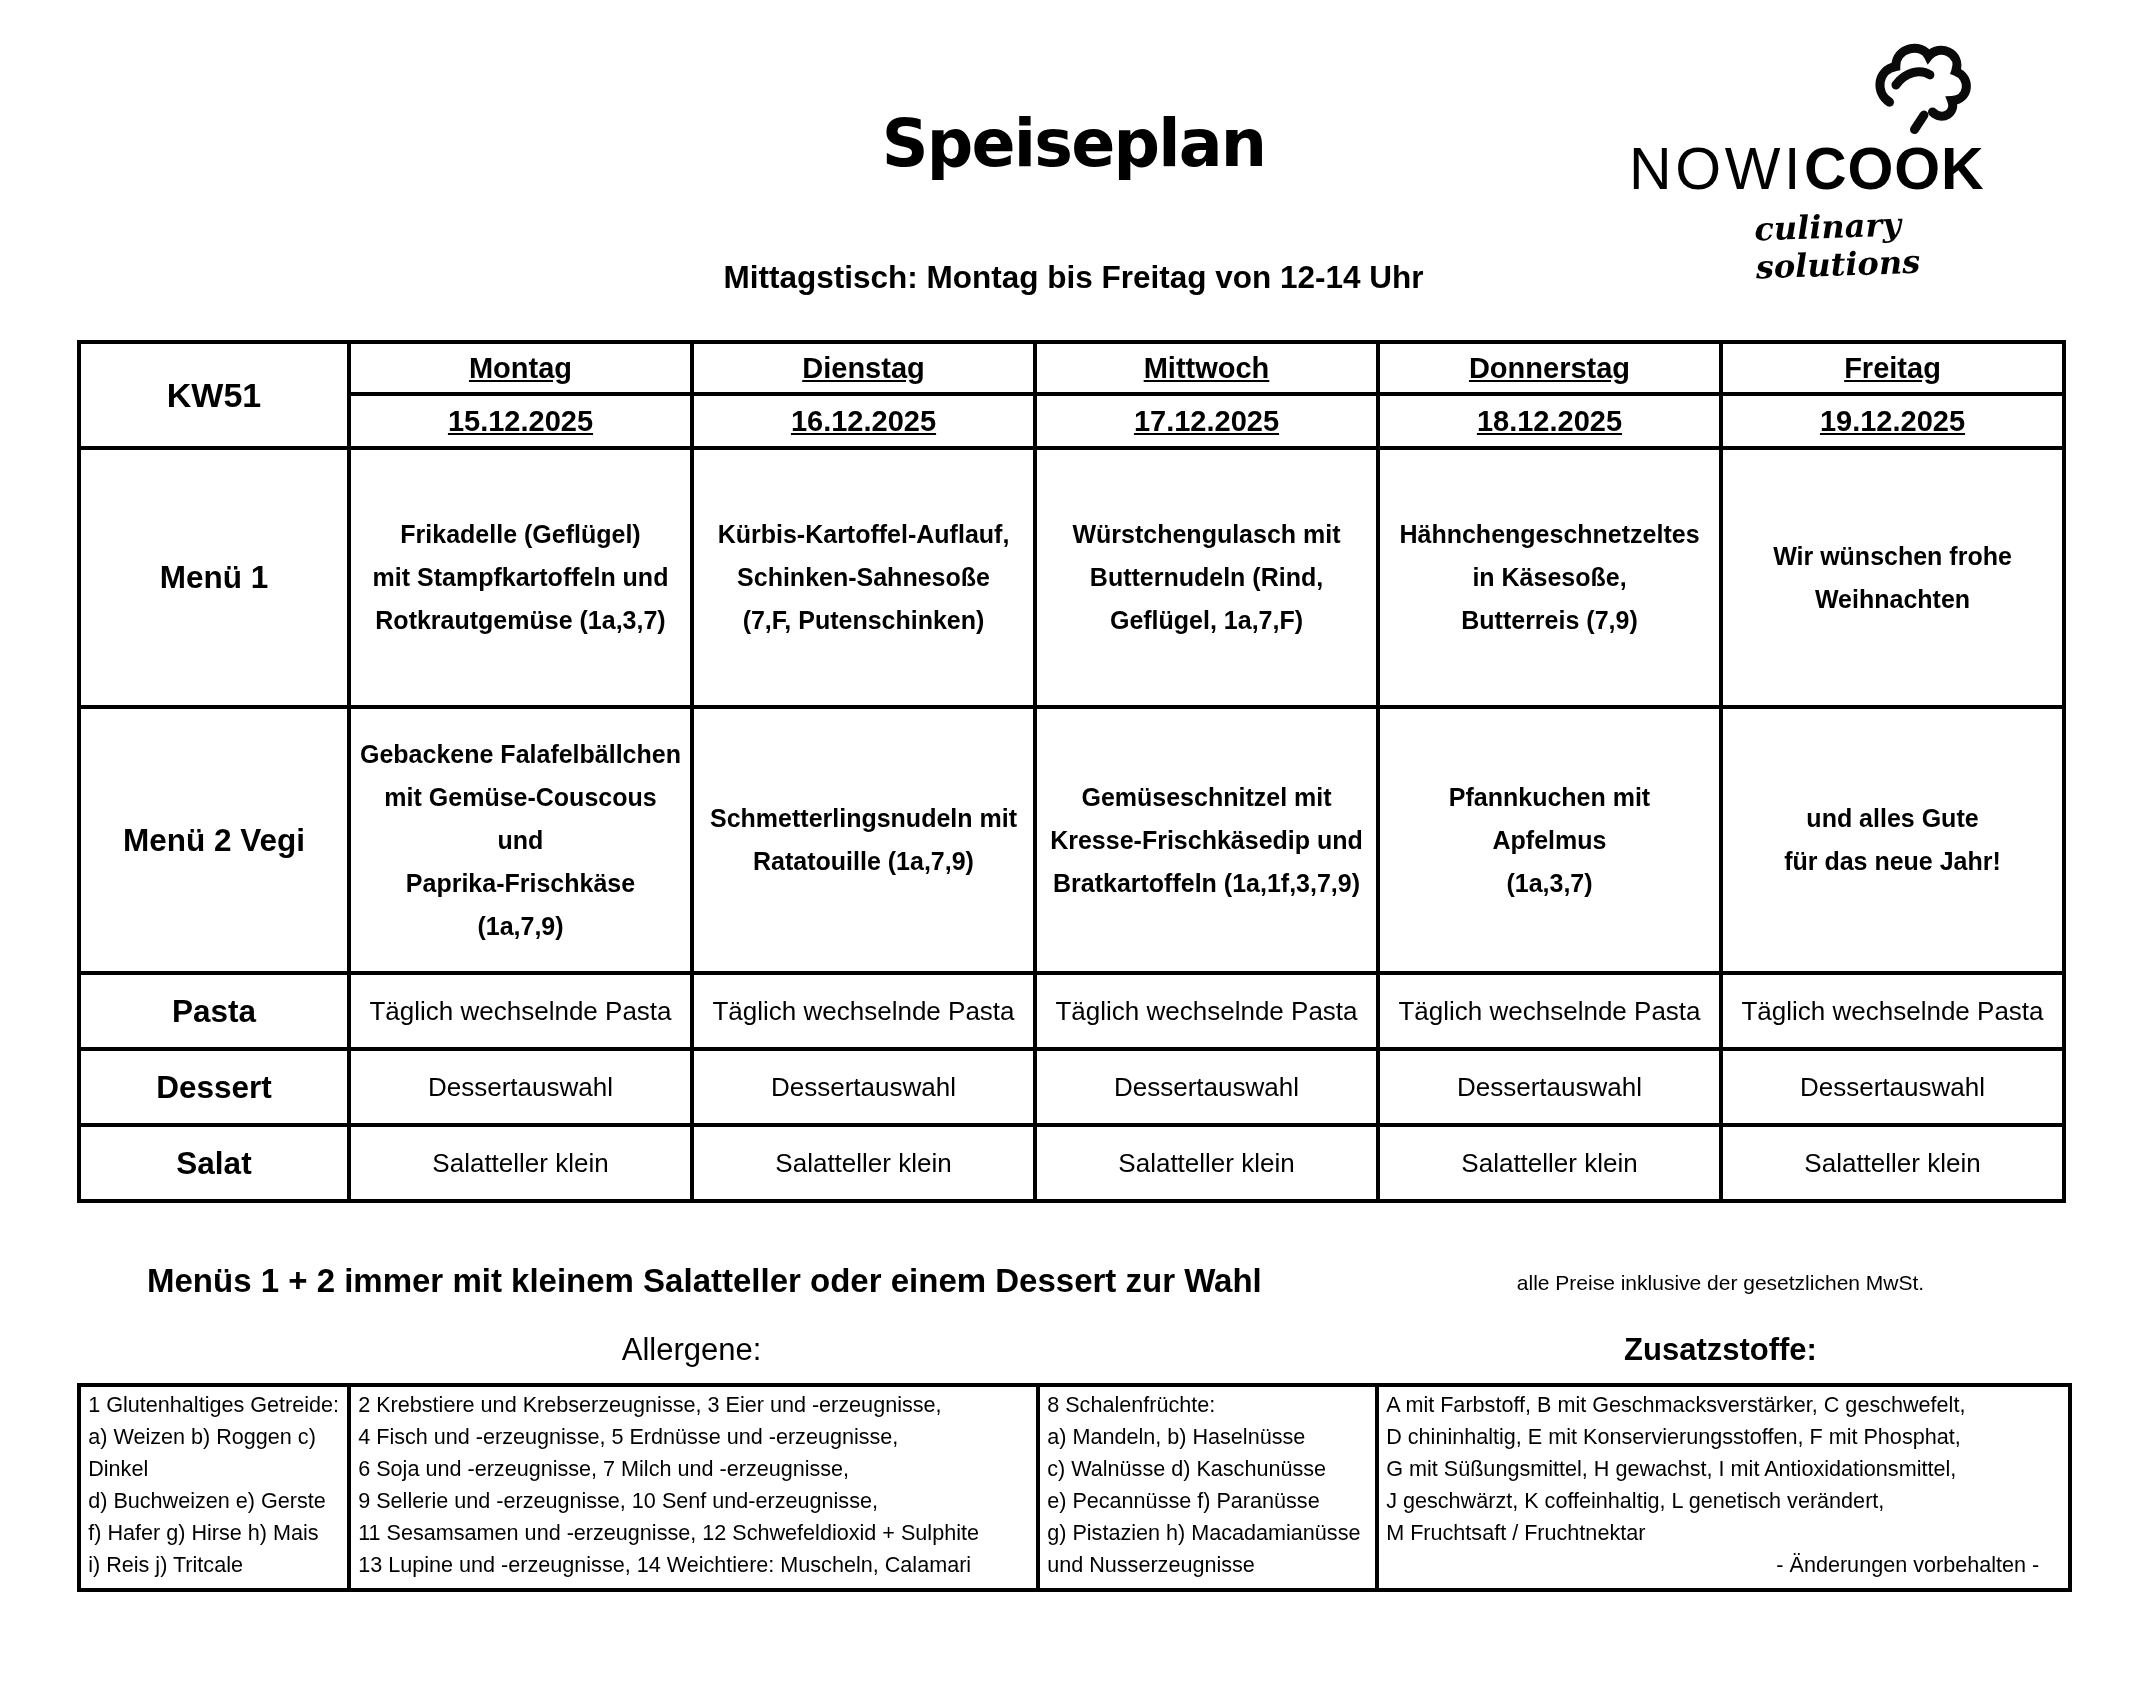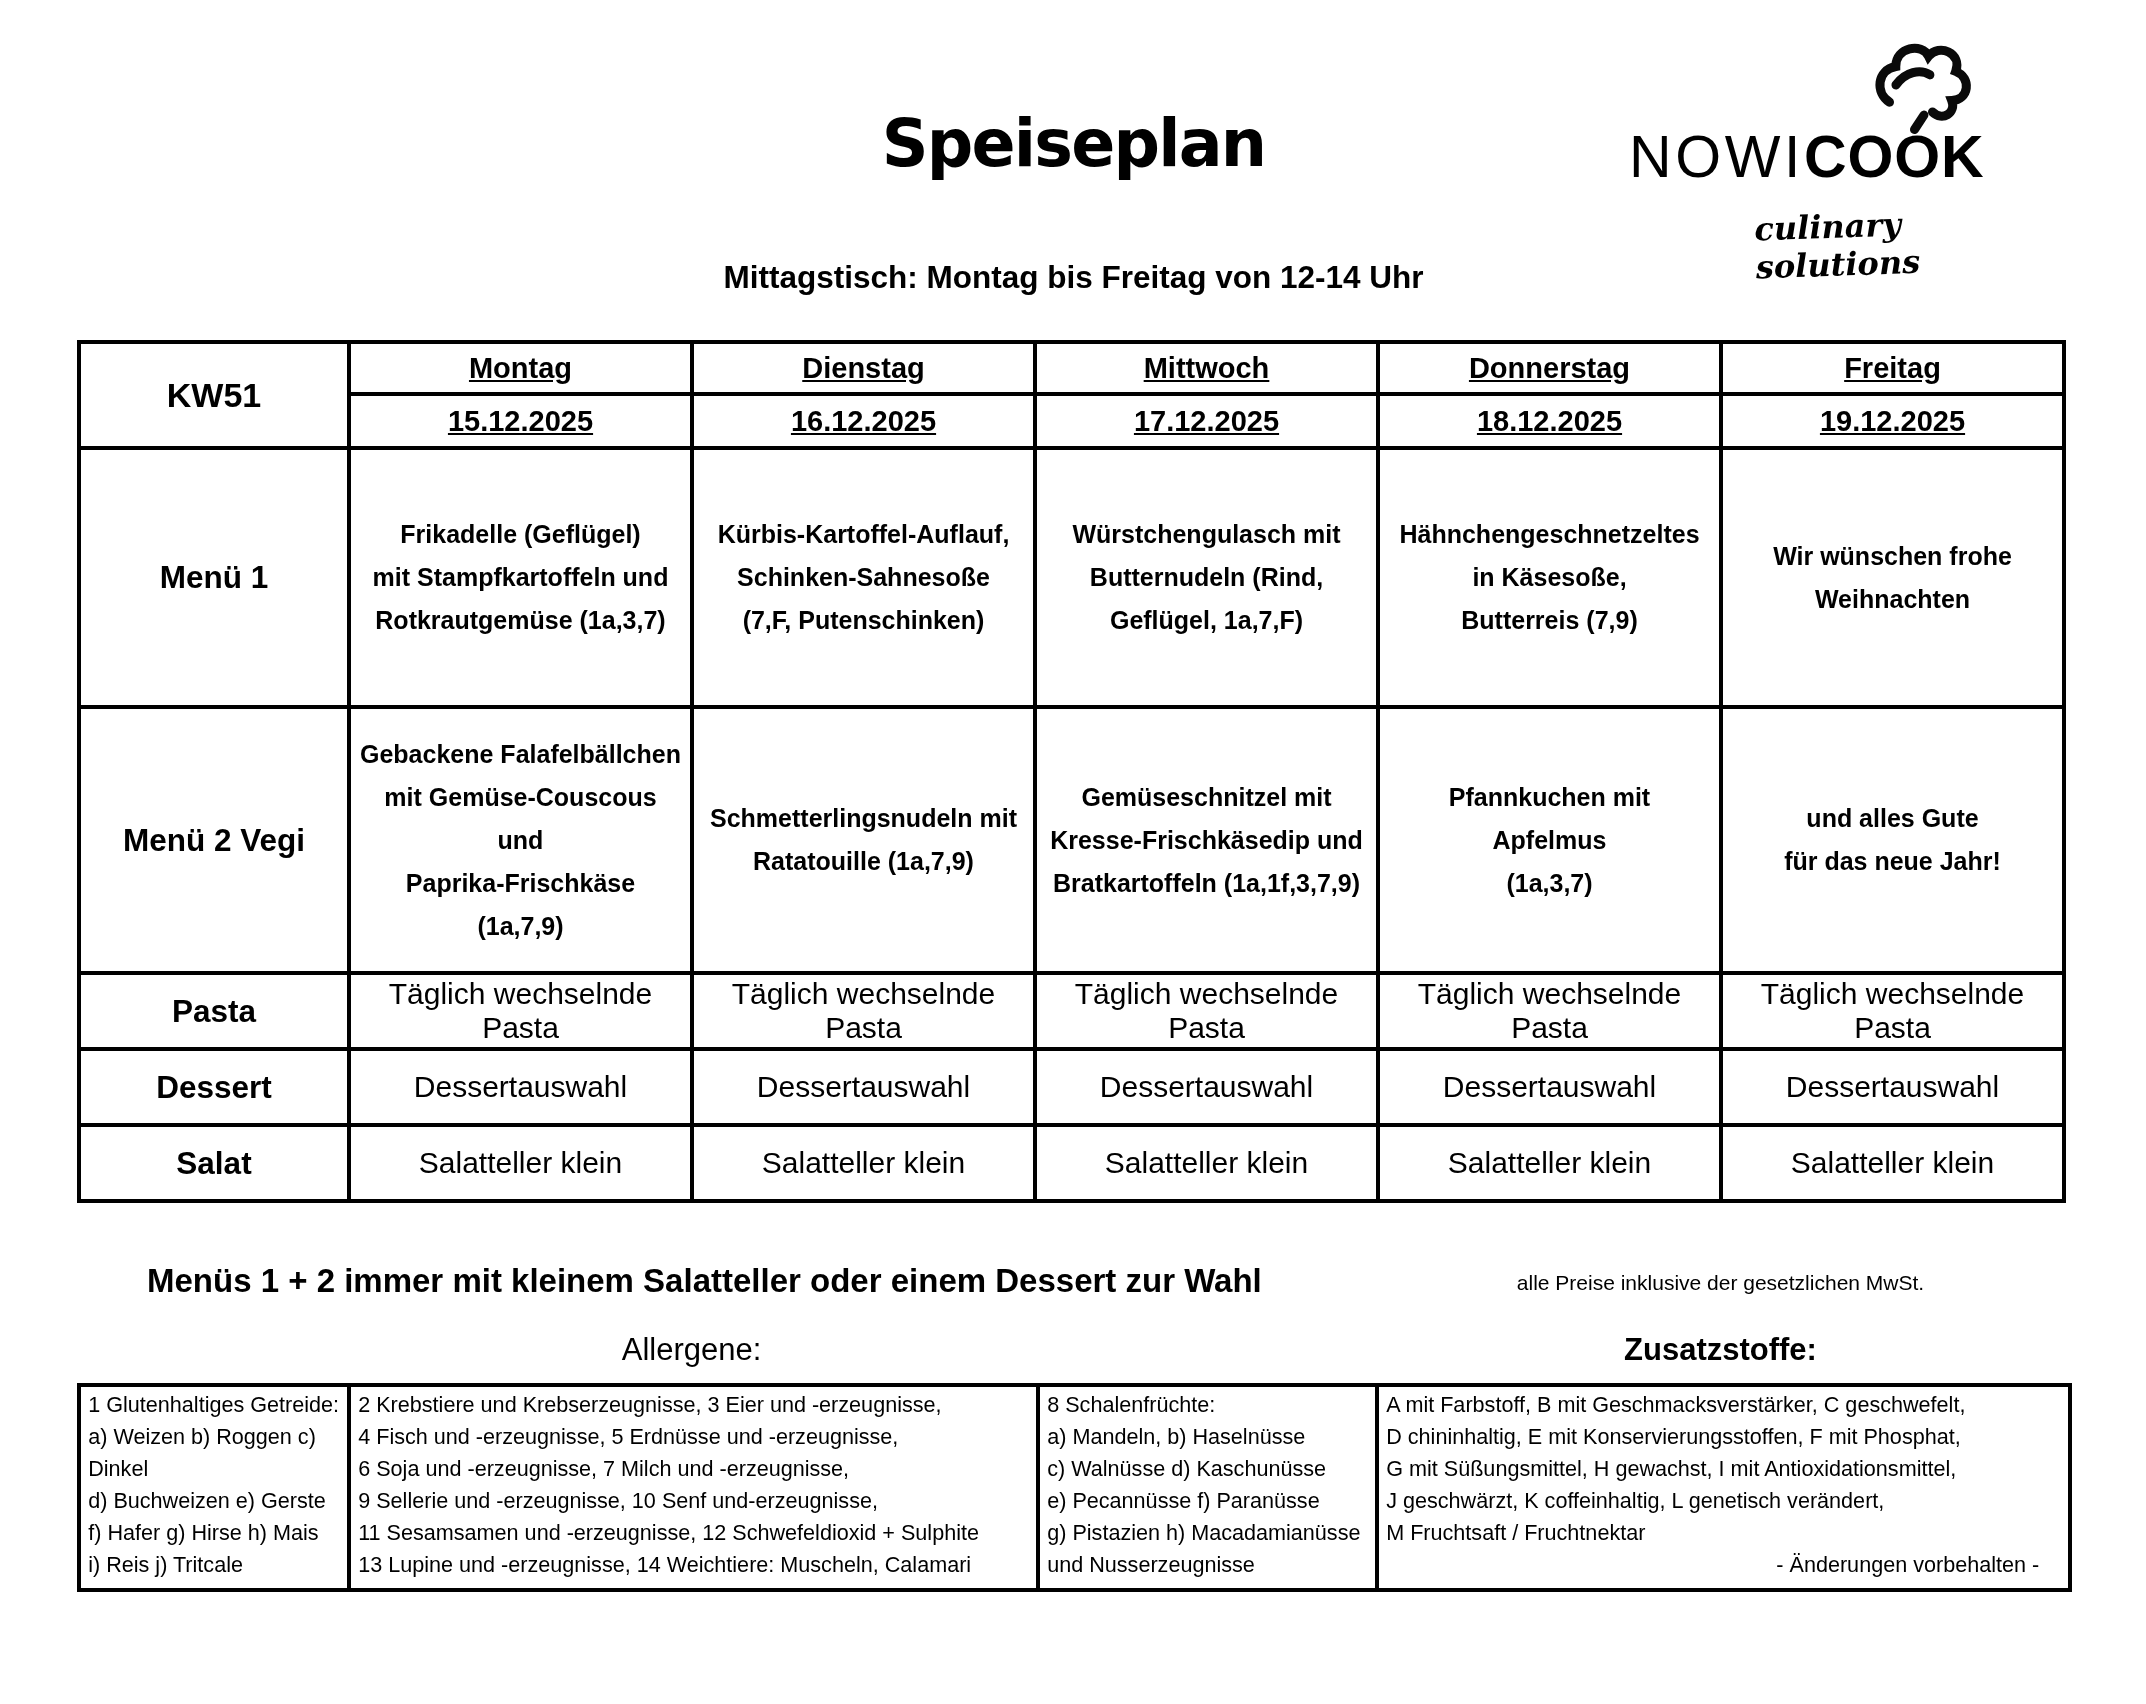--- a/index.html
+++ b/index.html
@@ -11,21 +11,21 @@
   .title{
     position:absolute;top:106px;left:0;width:100%;text-align:center;
     font-family:"DejaVu Sans",sans-serif;font-weight:bold;font-size:65px;
     letter-spacing:-1.8px;
   }
   .subtitle{
     position:absolute;top:259px;left:0;width:100%;text-align:center;
     font-weight:bold;font-size:31.5px;
   }
   .logo{position:absolute;top:50px;left:1620px;width:450px;height:207px;}
-  .logo-text{position:absolute;left:9px;top:78px;white-space:nowrap;font-size:59px;line-height:59px;}
+  .logo-text{position:absolute;left:9px;top:90px;white-space:nowrap;font-size:59px;line-height:59px;}
   .logo-thin{font-weight:400;letter-spacing:3.6px;}
   .logo-bold{font-weight:900;letter-spacing:0.9px;}
   .logo-tagline{
     position:absolute;left:135px;top:155px;font-family:"DejaVu Serif",serif;
     font-style:italic;font-weight:bold;font-size:32px;transform:rotate(-2deg);
   }
   .chef-hat{position:absolute;left:236px;top:-16px;width:117px;height:113px;transform:rotate(10deg);}
   
   table{border-collapse:collapse;table-layout:fixed;}
   .menu-table{position:absolute;left:77px;top:340px;width:1985px;}
@@ -34,21 +34,21 @@
   }
   .menu-table .r-days{height:52px;}
   .menu-table .r-dates{height:54px;}
   .menu-table .r-menu1{height:259px;}
   .menu-table .r-menu2{height:266px;}
   .menu-table .r-simple{height:76px;}
   .week-cell{font-size:34px;font-weight:bold;}
   .day-cell,.date-cell{font-size:29px;font-weight:bold;text-decoration:underline;}
   .rowlabel-cell{font-size:31.5px;font-weight:bold;}
   .menu-cell{font-size:25px;font-weight:bold;line-height:1.72;white-space:pre-line;}
-  .simple-cell{font-size:30px;font-weight:normal;}
+  .simple-cell{font-size:26px;font-weight:normal;}
   
   .menu-note{position:absolute;left:147px;top:1262px;font-size:33px;font-weight:bold;}
   .vat-note{position:absolute;left:1374px;top:1271px;width:693px;text-align:center;font-size:21px;}
   
   .allergene-heading{position:absolute;left:347px;top:1332px;width:689px;text-align:center;font-size:31px;font-weight:normal;}
   .zusatz-heading{position:absolute;left:1374px;top:1332px;width:693px;text-align:center;font-size:31px;font-weight:bold;}
   .legend-table{position:absolute;left:77px;top:1383px;width:1991px;}
   .legend-table td{
     border:4.5px solid #000;vertical-align:top;text-align:left;
     font-size:21.6px;line-height:32px;padding:1.8px 7.2px 5.4px 7.2px;white-space:pre-line;height:194px;

